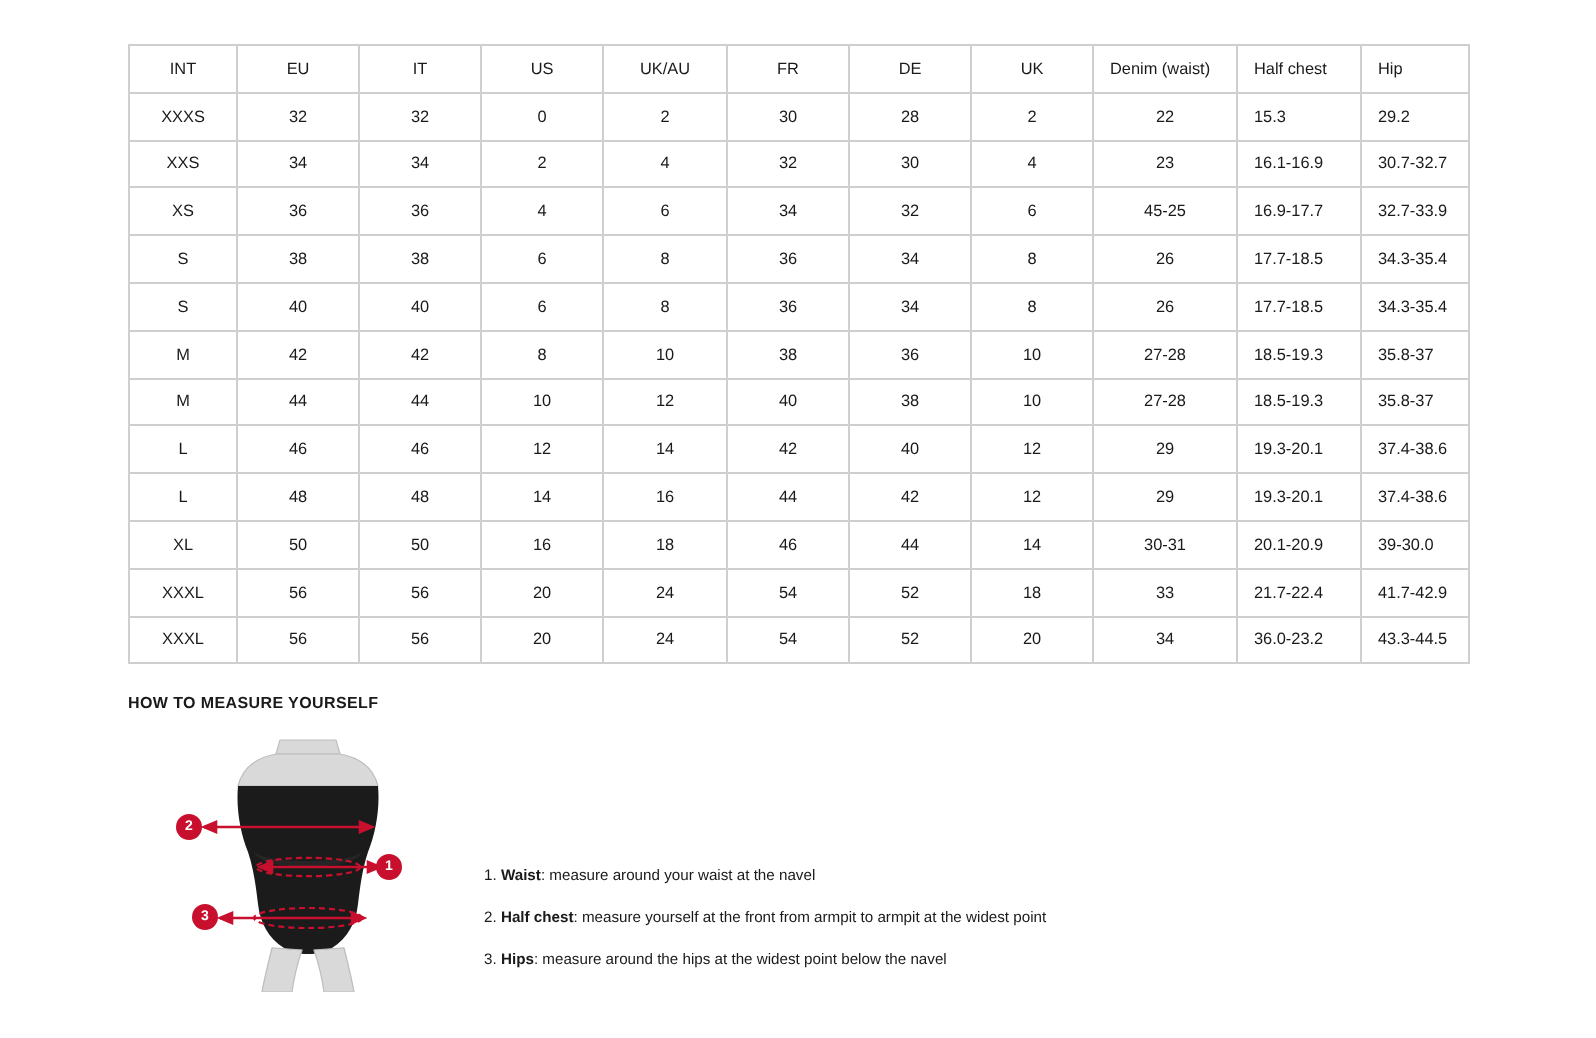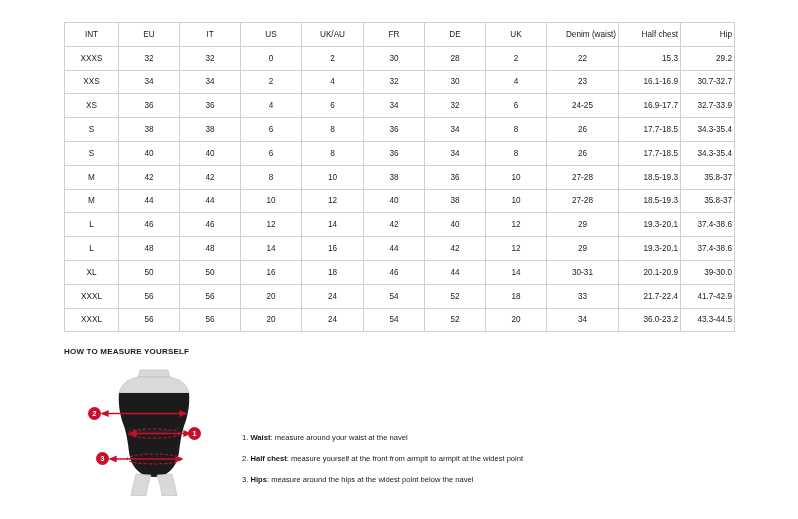--- a/index.html
+++ b/index.html
@@ -57,21 +57,21 @@
   col.c3 { width: 61px; }
   col.c4 { width: 62px; }
   col.c5 { width: 61px; }
   col.c6 { width: 61px; }
   col.c7 { width: 61px; }
   col.c8 { width: 72px; }
   col.c9 { width: 62px; }
   col.c10 { width: 54px; }
   table.size-table td.left-pad,
   table.size-table th.left-pad {
-    text-align: right;
+    text-align: left;
     padding-left: 8px;
   }
 
   
   .measure-section {
     position: absolute;
     left: 64px;
     top: 347px;
     width: 670px;
   }
@@ -199,21 +199,21 @@
 
         <tr>
           <td>XS</td>
           <td>36</td>
           <td>36</td>
           <td>4</td>
           <td>6</td>
           <td>34</td>
           <td>32</td>
           <td>6</td>
-          <td>24-25</td>
+          <td>45-25</td>
           <td class="left-pad">16.9-17.7</td>
           <td class="left-pad">32.7-33.9</td>
         </tr>
 
         <tr>
           <td>S</td>
           <td>38</td>
           <td>38</td>
           <td>6</td>
           <td>8</td>

